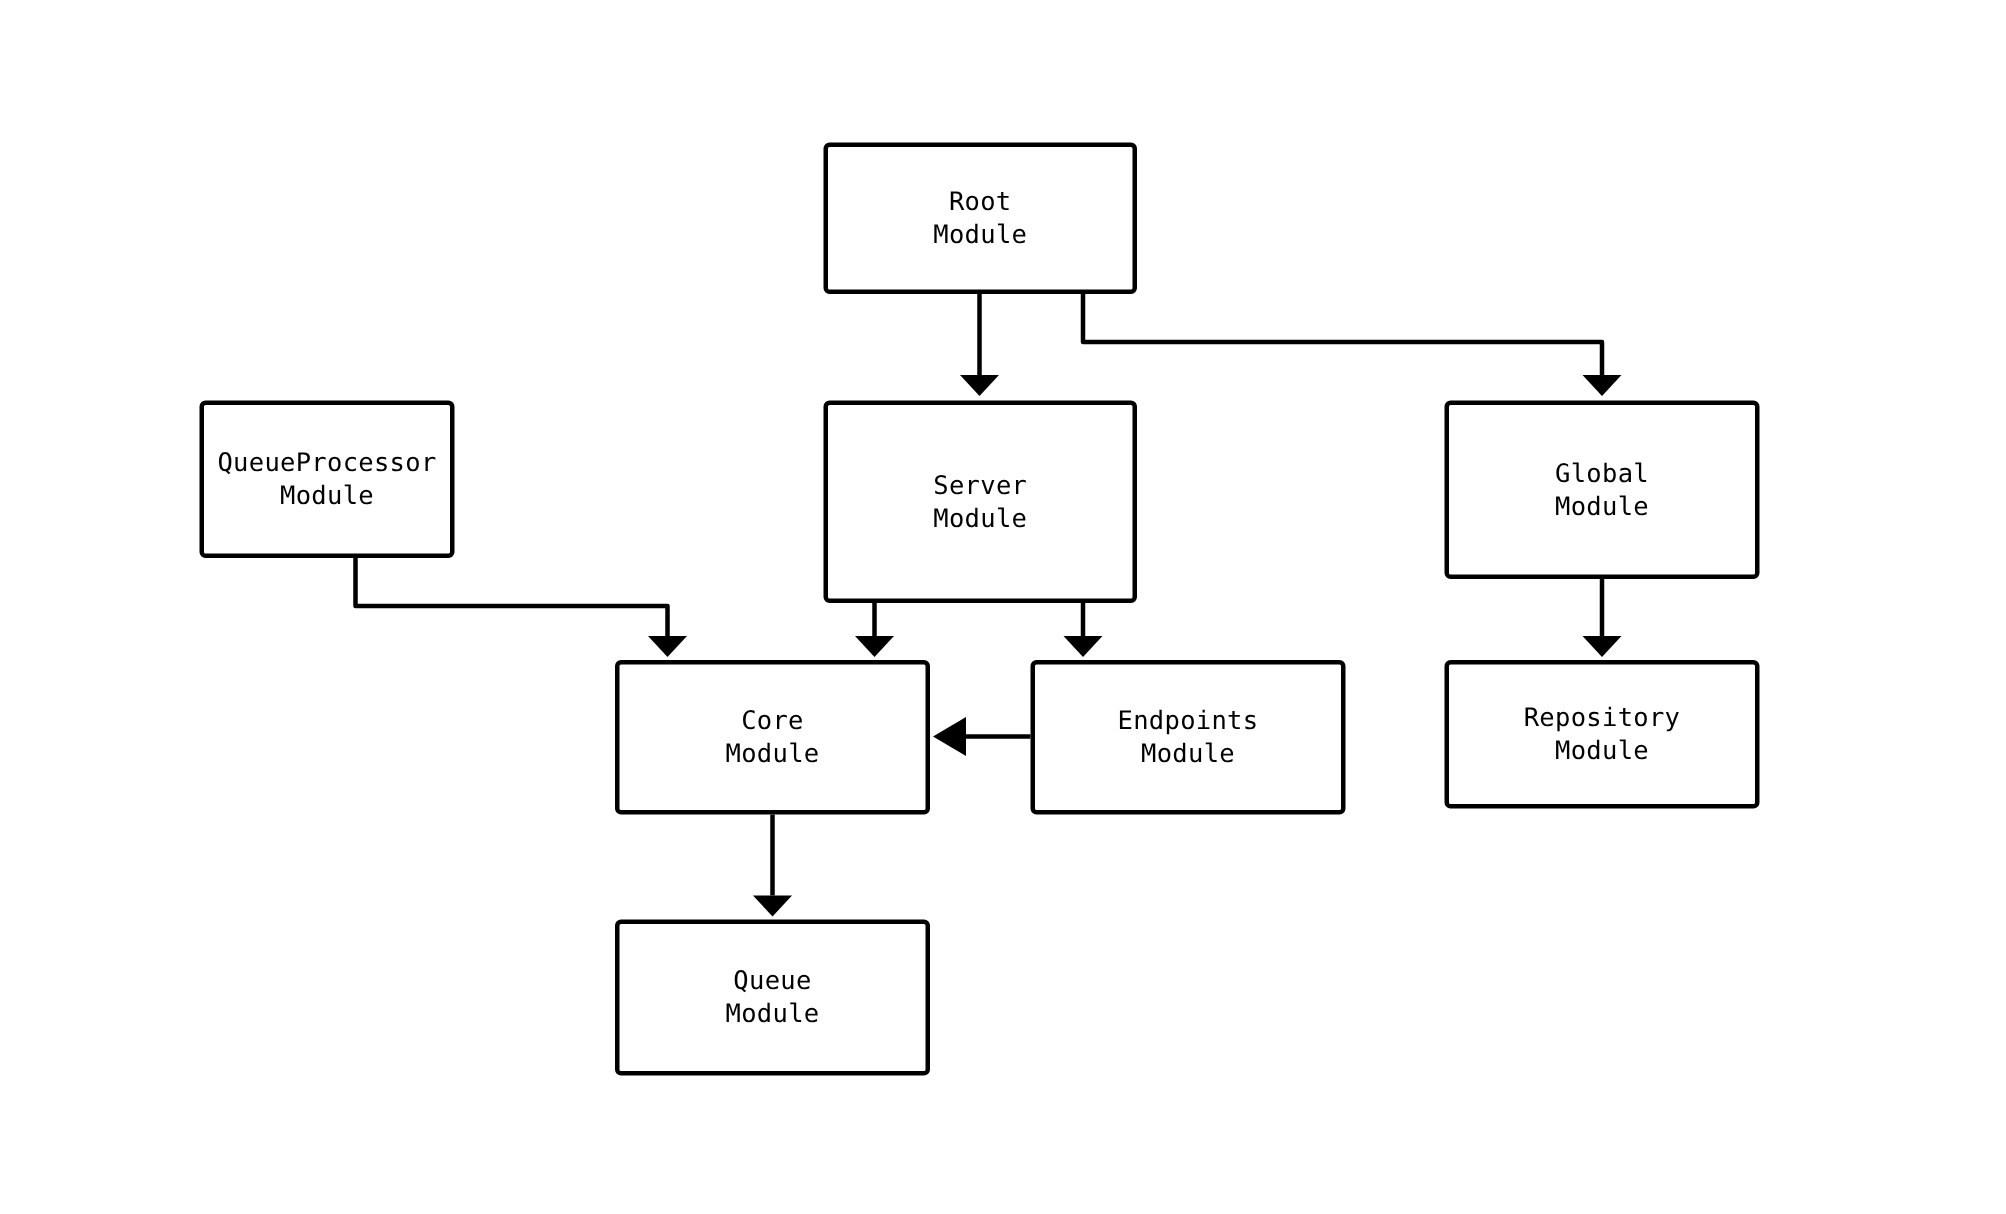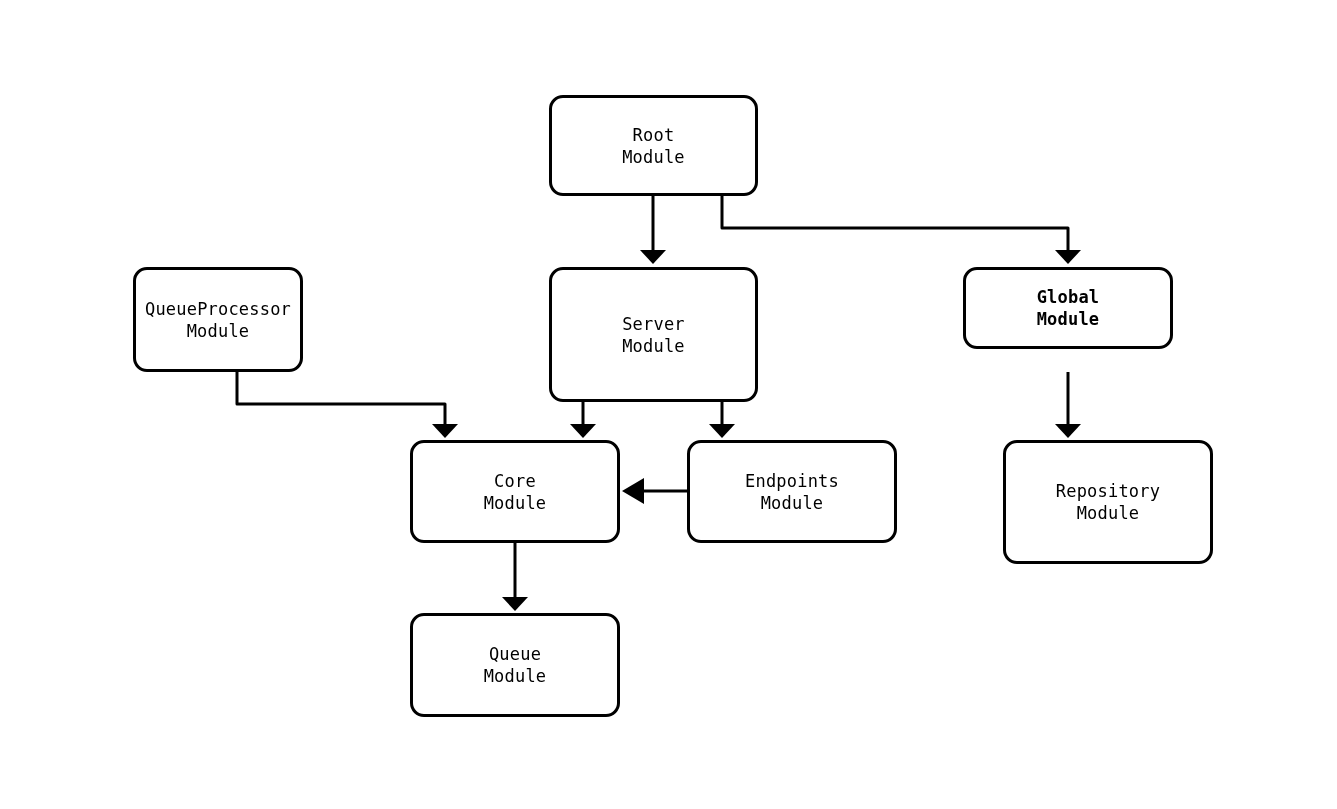--- a/index.html
+++ b/index.html
@@ -23,21 +23,21 @@
     position: absolute;
     left: 0;
     top: 0;
     width: 1337px;
     height: 809px;
   }
   .node {
     position: absolute;
     box-sizing: border-box;
     border: 3px solid #000000;
-    border-radius: 14px;
+    border-radius: 4px;
     background: #ffffff;
     display: flex;
     flex-direction: column;
     align-items: center;
     justify-content: center;
     z-index: 2;
   }
   .node-label {
     font-family: "DejaVu Sans Mono", "Liberation Mono", monospace;
     font-size: 17px;
@@ -109,36 +109,36 @@
   <div class="node" style="left:133px; top:267px; width:170px; height:105px;">
     <div class="node-label">QueueProcessor
 Module</div>
   </div>
 
   <div class="node" style="left:549px; top:267px; width:209px; height:135px;">
     <div class="node-label">Server
 Module</div>
   </div>
 
-  <div class="node" style="left:963px; top:267px; width:210px; height:82px;font-weight:bold;">
+  <div class="node" style="left:963px; top:267px; width:210px; height:119px;">
     <div class="node-label">Global
 Module</div>
   </div>
 
   <div class="node" style="left:410px; top:440px; width:210px; height:103px;">
     <div class="node-label">Core
 Module</div>
   </div>
 
   <div class="node" style="left:687px; top:440px; width:210px; height:103px;">
     <div class="node-label">Endpoints
 Module</div>
   </div>
 
-  <div class="node" style="left:963px; top:440px; width:210px; height:124px;margin-left:40px;">
+  <div class="node" style="left:963px; top:440px; width:210px; height:99px;">
     <div class="node-label">Repository
 Module</div>
   </div>
 
   <div class="node" style="left:410px; top:613px; width:210px; height:104px;">
     <div class="node-label">Queue
 Module</div>
   </div>
 
 </div>

